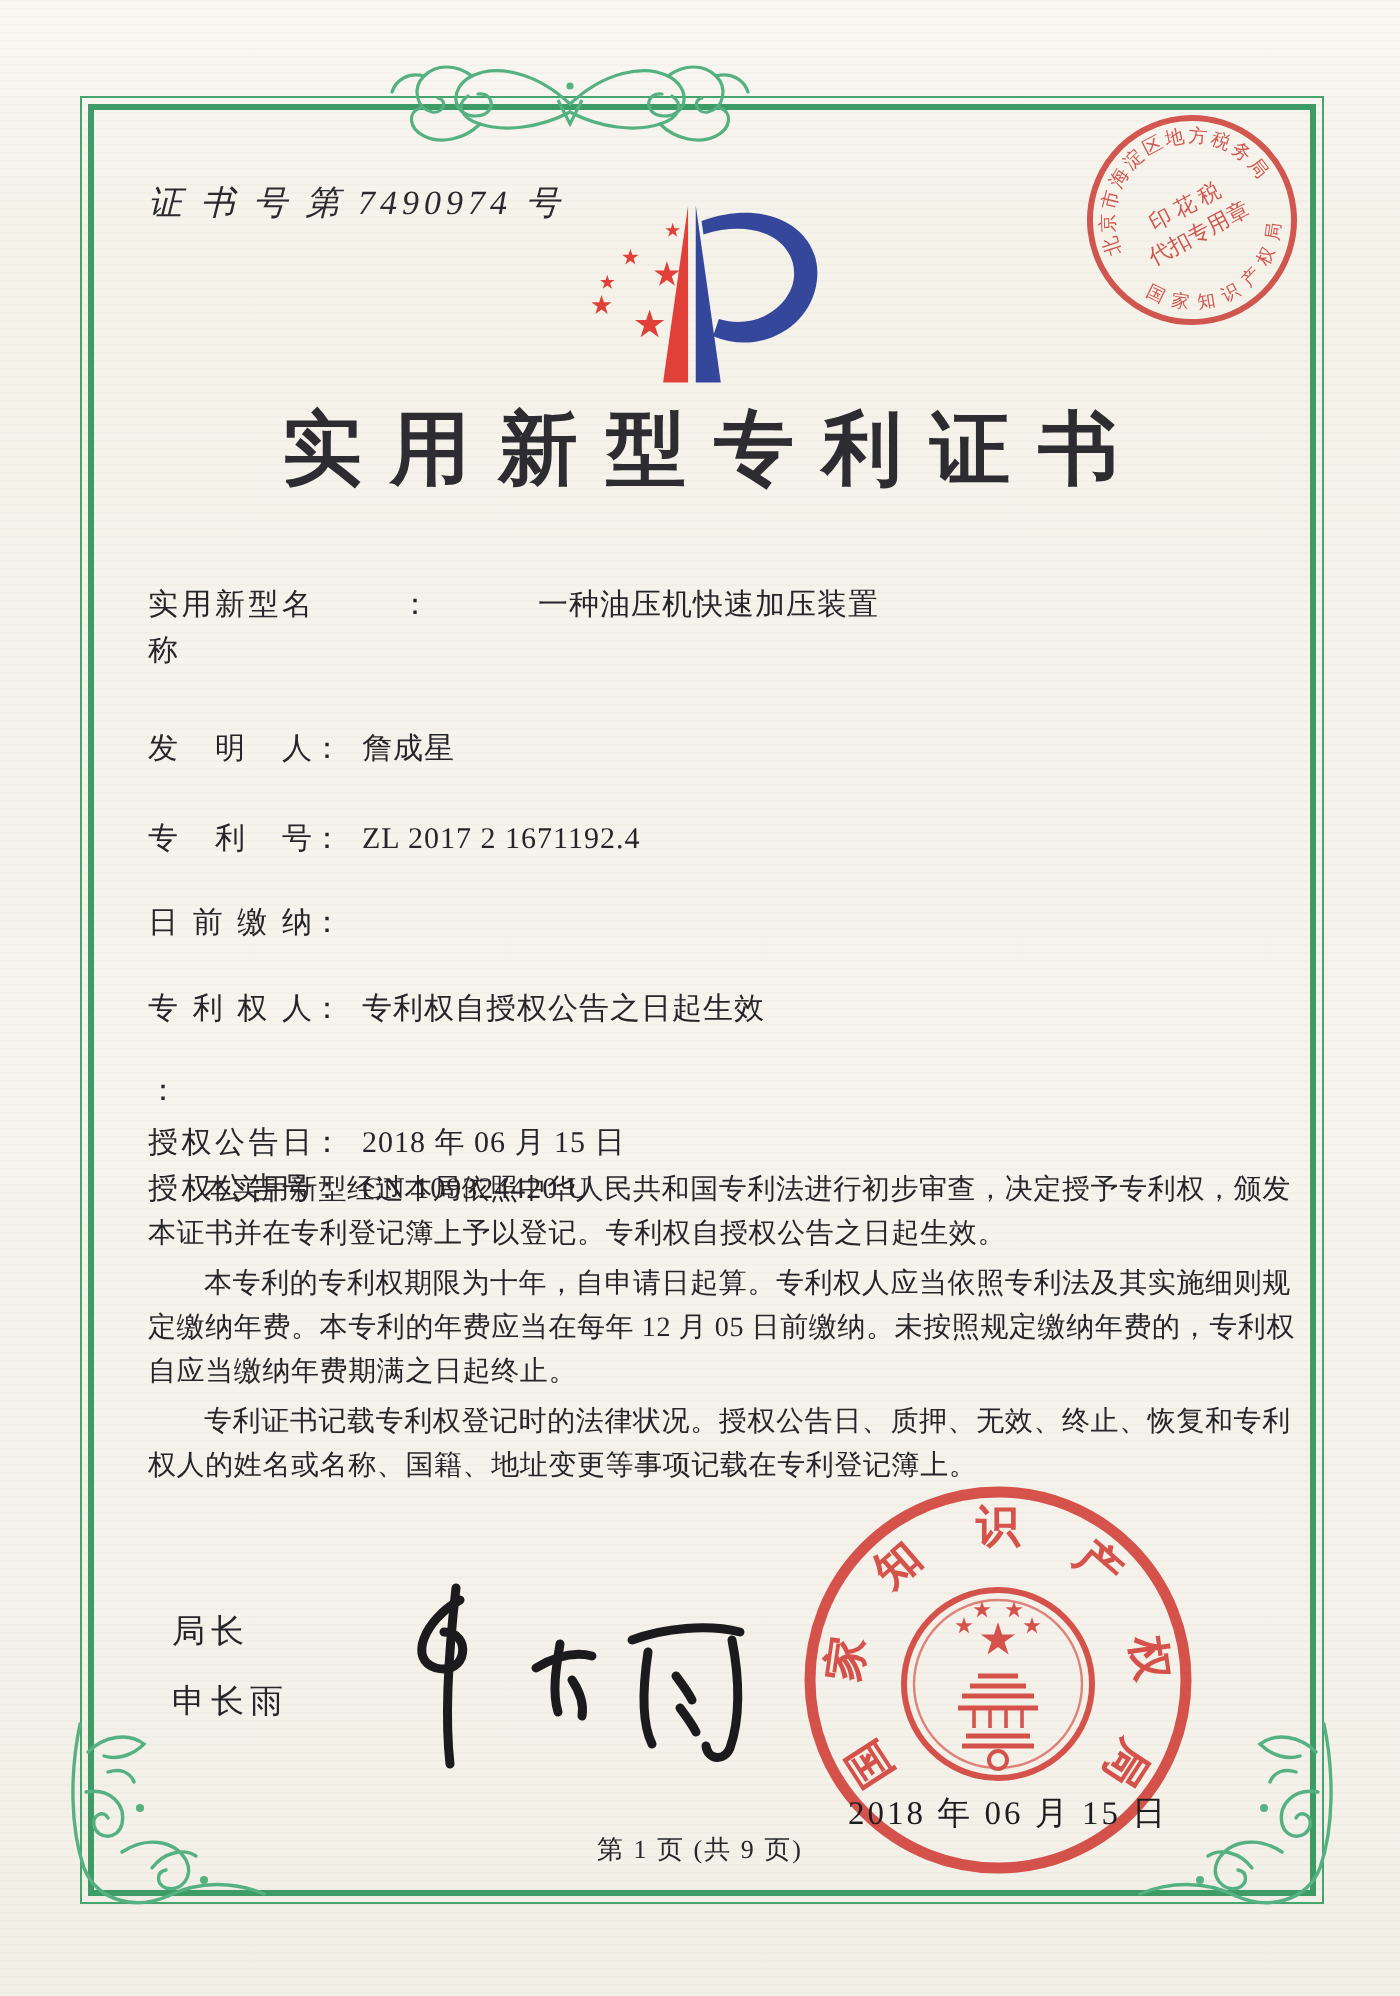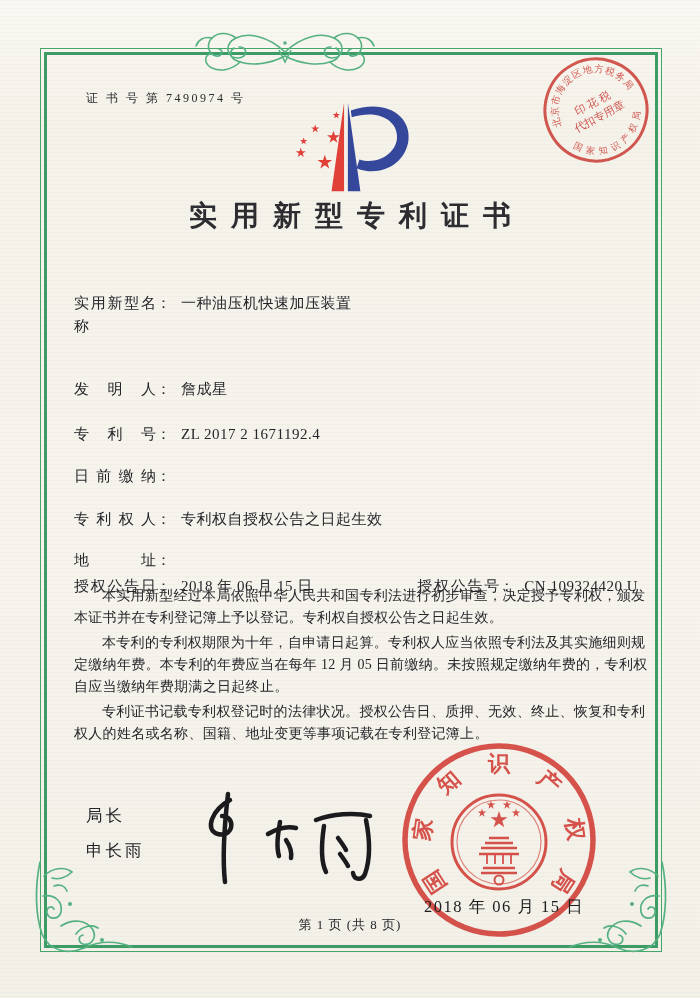--- a/index.html
+++ b/index.html
@@ -21,44 +21,44 @@
     border:1.5px solid #46a46d;
   }
   .border-inner {
     position:absolute; inset:3px;
     border:3px solid #3d9c66;
   }
 
   .ornament { position:absolute; color:#55b181; }
 
   .cert-no {
-    position:absolute; left:86px; top:90px;
-    font-size:12px; letter-spacing:2.5px; color:#2a2a2e;
+    position:absolute; left:74px; top:90px;
+    font-size:17px; letter-spacing:2.5px; color:#2a2a2e;font-style:italic;
   }
 
   .logo { position:absolute; left:263px; top:97px; width:164px; height:100px; }
 
   .title {
     position:absolute; left:0; right:0; top:197px; text-align:center;
-    font-size:28px; font-weight:600; letter-spacing:14px; text-indent:14px;
+    font-size:40px; font-weight:600; letter-spacing:14px; text-indent:14px;
     color:#2c2c31;
   }
 
   .fields { position:absolute; left:74px; right:62px; top:292px; font-size:15px; }
   .field-row { display:flex; line-height:23px; }
   .f-label {
     display:inline-block; width:82px; flex:0 0 82px;
     text-align:justify; text-align-last:justify;
   }
   .f-colon { flex:0 0 auto; }
   .f-value { margin-left:10px; letter-spacing:.5px; }
-  .mb1{margin-bottom:40px;} .mb2{margin-bottom:22px;} .mb3{margin-bottom:19px;}
+  .mb1{margin-bottom:26px;gap:44px;} .mb2{margin-bottom:22px;} .mb3{margin-bottom:19px;}
   .mb4{margin-bottom:20px;} .mb5{margin-bottom:18px;} .mb6{margin-bottom:3px;}
   .addr-val { max-width:420px; }
-  .grant-row { display:flex; justify-content:space-between; }
+  .grant-row { display:flex; justify-content:space-between;flex-direction:column; }
   .grant-group { display:flex; }
 
   .body-text { position:absolute; left:74px; right:44px; top:585px; font-size:14px; line-height:22px; }
   .body-text p { text-indent:2em; margin-bottom:3px; letter-spacing:.3px; }
 
   .signer { position:absolute; left:86px; top:805px; font-size:16.5px; letter-spacing:3px; }
   .signer .line2 { margin-top:13px; }
   .signature { position:absolute; left:178px; top:786px; width:224px; height:104px; }
 
   .stamp { mix-blend-mode:multiply; }
@@ -191,21 +191,20 @@
     <div class="field-row mb4">
       <span class="f-label">日前缴纳</span>
         <span class="f-colon">：</span>
     </div>
     <div class="field-row mb5">
       <span class="f-label">专利权人</span>
         <span class="f-colon">：</span>
       <span class="f-value">专利权自授权公告之日起生效</span>
     </div>
     <div class="field-row mb6">
-      <span class="f-label">地址</span>
         <span class="f-colon">：</span>
     </div>
     <div class="field-row grant-row">
       <span class="grant-group">
         <span class="f-label">授权公告日</span>
           <span class="f-colon">：</span>
         <span class="f-value">2018 年 06 月 15 日</span>
       </span>
       <span class="grant-group">
         <span class="f-label">授权公告号</span>
@@ -261,15 +260,15 @@
       <use href="#star" transform="translate(108,65) scale(4.5)" stroke="none"></use>
       <use href="#star" transform="translate(117,73) scale(4.5)" stroke="none"></use>
       <path d="M 90,98 H 110 M 86,103 H 114 M 82,108 H 118 M 80,114 H 120" fill="none" stroke-width="2.4"></path>
       <path d="M 88,114 V 124 M 96,114 V 124 M 104,114 V 124 M 112,114 V 124" fill="none" stroke-width="1.8"></path>
       <path d="M 84,128 H 116 M 82,133 H 118" fill="none" stroke-width="2.4"></path>
       <circle cx="100" cy="140" r="4.5" fill="none" stroke-width="2"></circle>
     </g>
   </svg>
   <div class="seal-date">2018 年 06 月 15 日</div>
 
-  <div class="footer">第 1 页 (共 8 页)</div>
+  <div class="footer">第 1 页 (共 9 页)</div>
 
 </div>
 
 </body></html>

